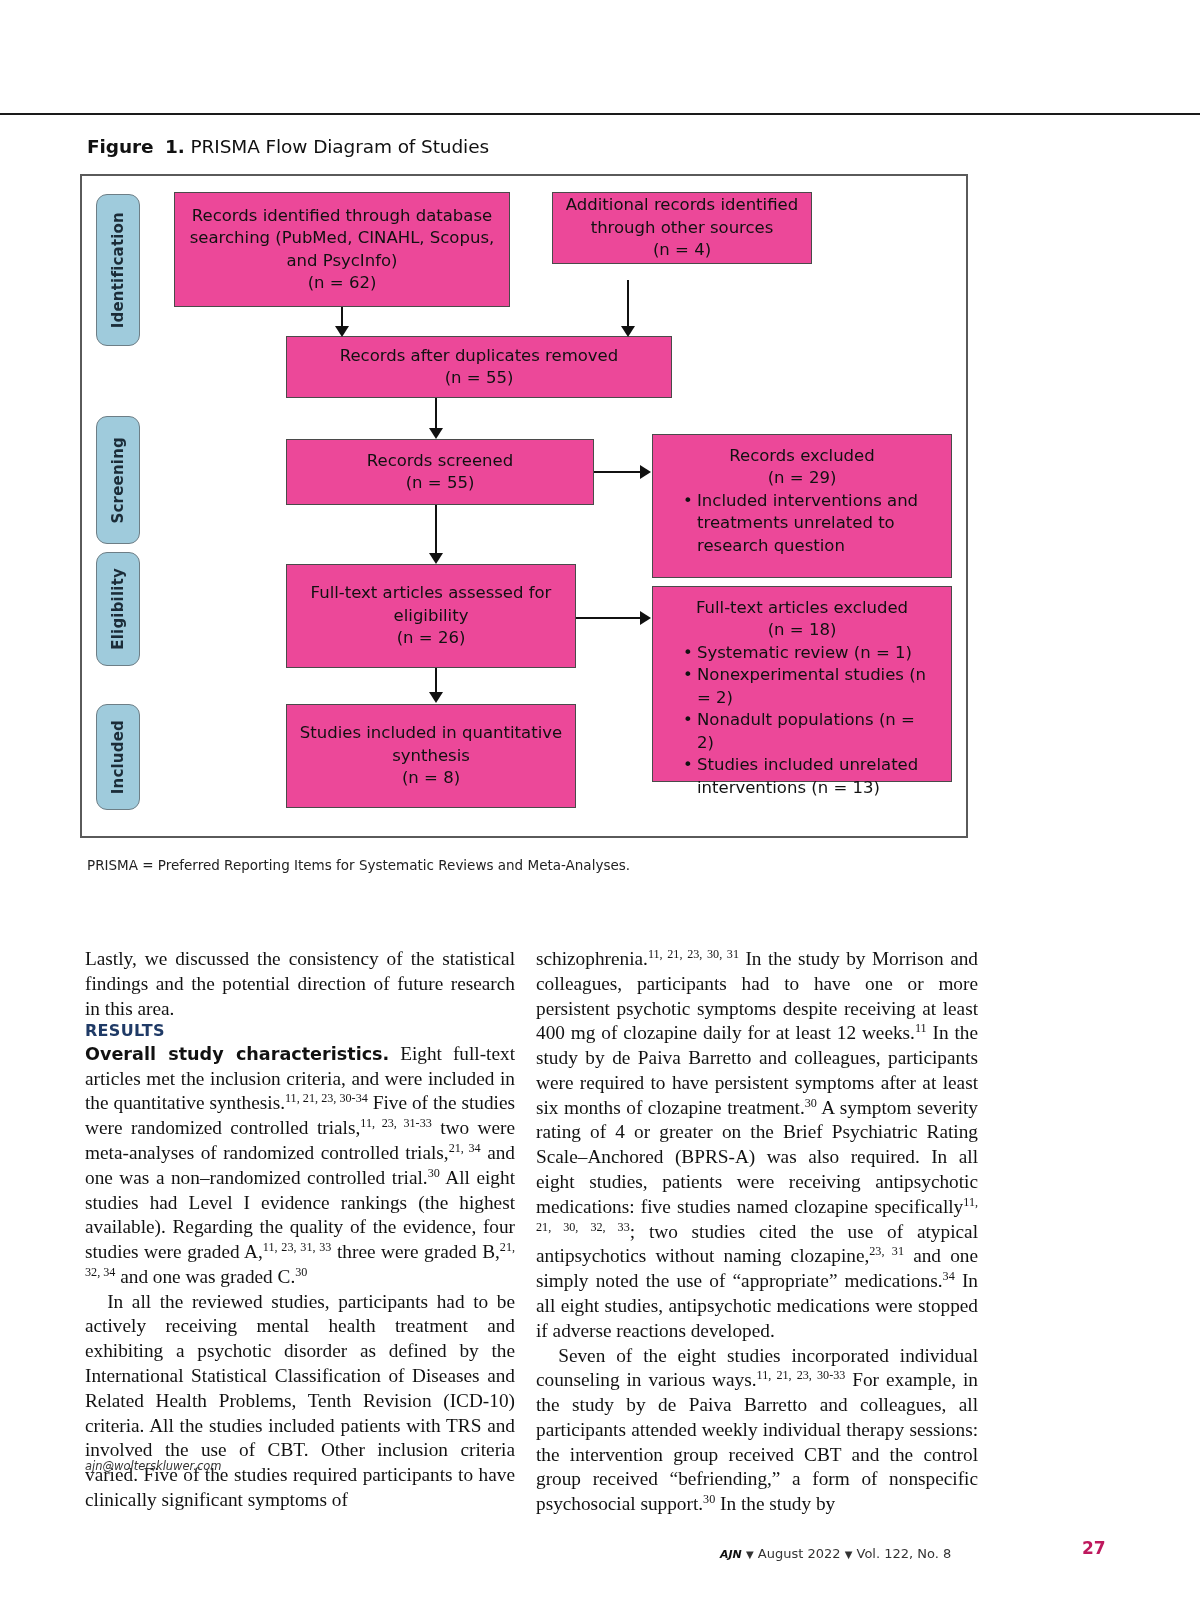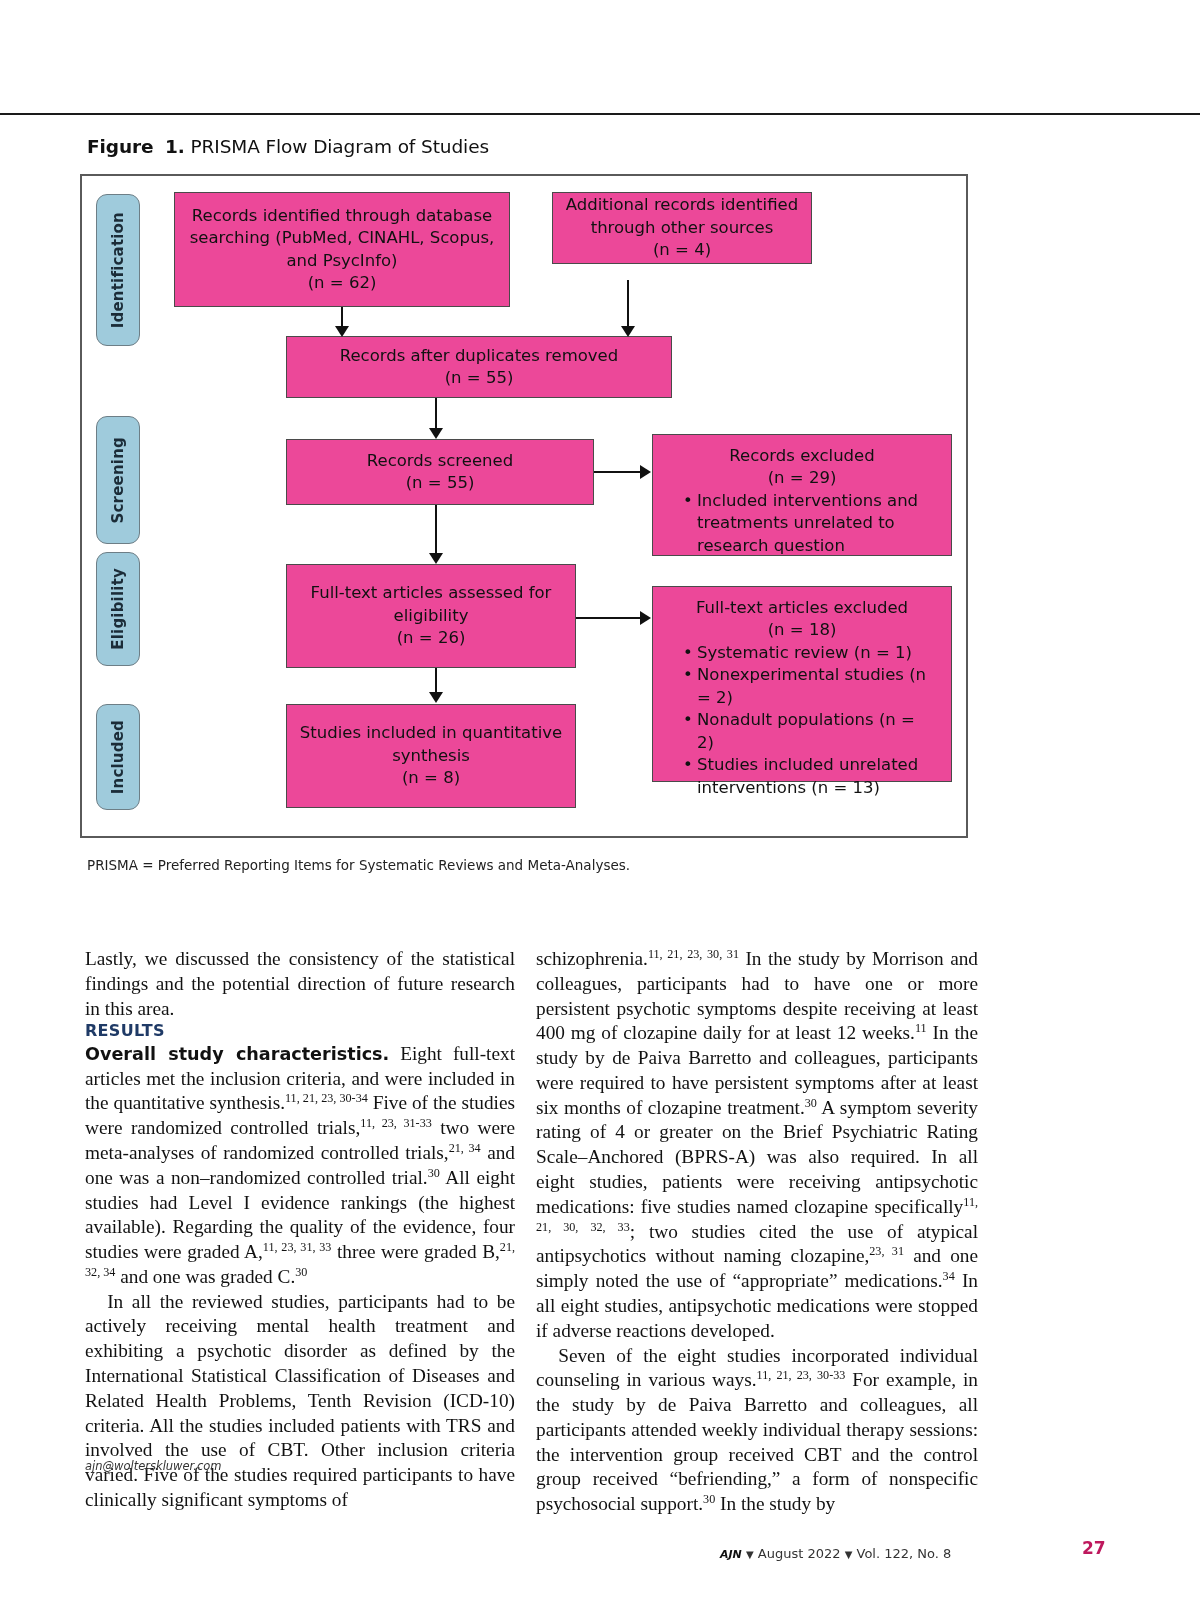--- a/index.html
+++ b/index.html
@@ -217,21 +217,21 @@
       </div>
     </div>
 
     <div class="fbox" style="left:204px; top:263px; width:308px; height:66px;">
       <div class="inner">
         <span class="line">Records screened</span>
         <span class="line">(n = 55)</span>
       </div>
     </div>
 
-    <div class="fbox bullets" style="left:570px; top:258px; width:300px; height:122px;">
+    <div class="fbox bullets" style="left:570px; top:258px; width:300px; height:144px;">
       <span class="hd">Records excluded</span>
       <span class="hd">(n = 29)</span>
       <ul>
         <li>Included interventions and treatments unrelated to research question</li>
       </ul>
     </div>
 
     <div class="fbox" style="left:204px; top:388px; width:290px; height:104px;">
       <div class="inner">
         <span class="line">Full-text articles assessed for</span>

